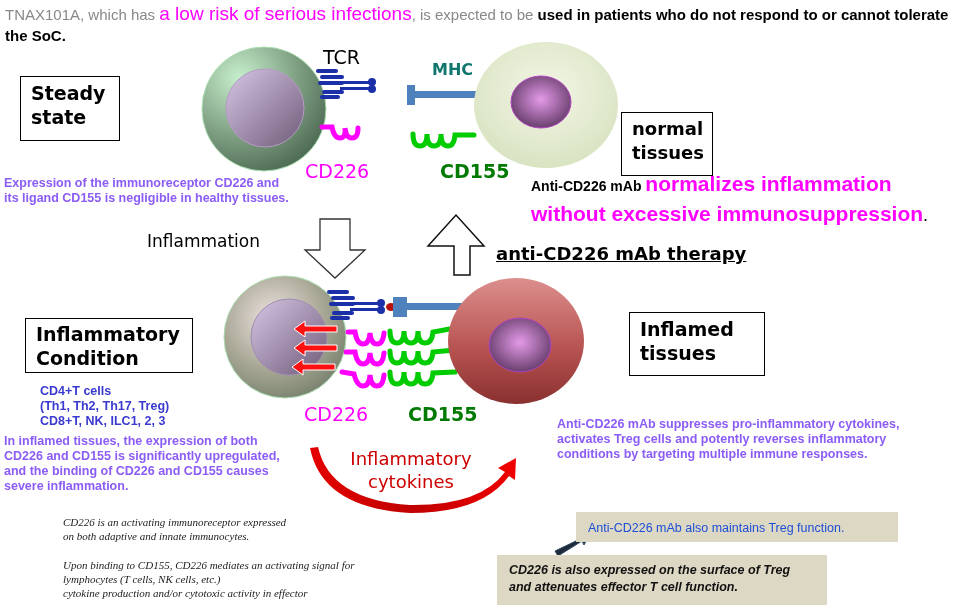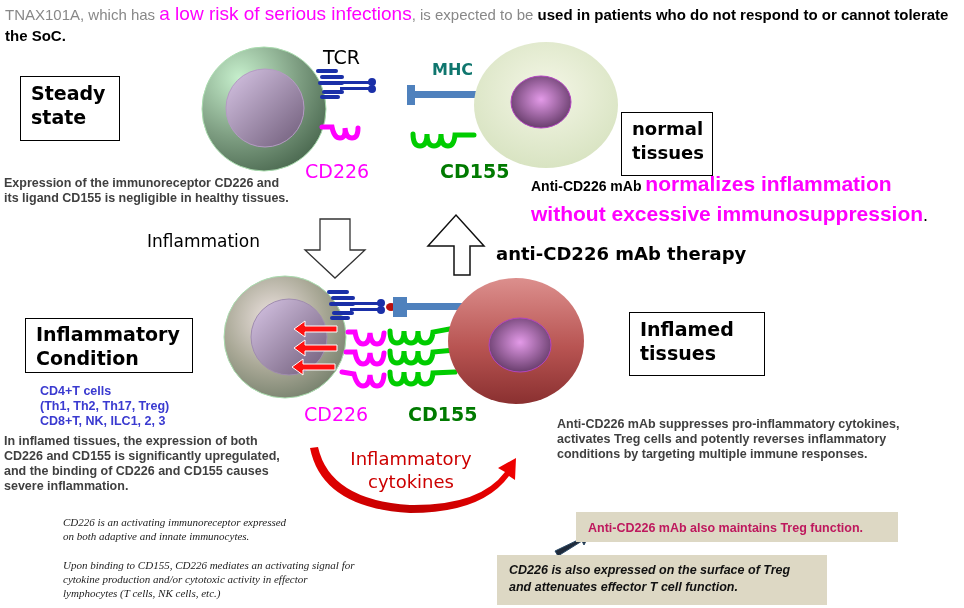--- a/index.html
+++ b/index.html
@@ -4,21 +4,21 @@
 <style>
   html, body { margin:0; padding:0; background:#ffffff; }
   body { width:964px; height:608px; position:relative; overflow:hidden; font-family:"Liberation Sans", sans-serif; color:#000; }
   .abs { position:absolute; }
   .top-line { left:5px; top:3px; font-size:15px; line-height:21px; width:950px; }
   .top-line .gray { color:#888; font-family:"Liberation Sans", sans-serif; font-stretch:condensed; }
   .top-line .pink { color:#ff00ff; font-weight:normal; font-size:19px; }
   .top-line .bold { font-weight:bold; color:#000; }
   .comic { font-family:"DejaVu Sans", sans-serif; }
   .box { position:absolute; border:1.5px solid #000; background:#fff; font-family:"DejaVu Sans", sans-serif; font-weight:bold; font-size:19px; line-height:24px; padding:4px 10px; box-sizing:border-box; }
-  .desc { font-size:12.5px; line-height:15px; font-weight:bold; color:#404040; }
+  .desc { font-size:12.5px; line-height:15px; font-weight:bold; color:#8b5cf6; }
   .celllist { color:#3a3ad0; font-weight:bold; font-size:12.5px; line-height:15px; }
   .italic-note { font-style:italic; font-size:11px; line-height:14px; color:#222;font-family:Liberation Serif, serif; }
   .callout { position:absolute; background:#ddd8c4; box-sizing:border-box; }
   .magenta-big { color:#ff00ff; font-weight:bold; font-size:21px; }
   svg { position:absolute; left:0; top:0; }
 </style>
 </head>
 <body>
 
 <div class="abs top-line">
@@ -161,21 +161,21 @@
   <div>Expression of the immunoreceptor CD226 and</div>
   <div>its ligand CD155 is negligible in healthy tissues.</div>
 </div>
 
 <div class="abs" style="left:531px; top:170px; line-height:27px;">
   <div><span style="font-weight:bold; font-size:14px;">Anti-CD226 mAb </span><span class="magenta-big">normalizes inflammation</span></div>
   <div><span class="magenta-big">without excessive immunosuppression</span><span style="font-size:18px;">.</span></div>
 </div>
 
 <div class="abs comic" style="left:147px; top:231px; font-size:17px;">Inflammation</div>
-<div class="abs comic" style="left:496px; top:243px; font-size:18px; font-weight:bold;">anti-CD226 mAb therapy</div>
+<div class="abs comic" style="left:496px; top:243px; font-size:18px; font-weight:bold;text-decoration:underline;">anti-CD226 mAb therapy</div>
 
 <div class="box" style="left:25px; top:318px; width:168px; height:55px; padding-top:3px;">
   <div>Inflammatory</div>
   <div>Condition</div>
 </div>
 <div class="abs celllist" style="left:40px; top:384px;">
   <div>CD4+T cells</div>
   <div>(Th1, Th2, Th17, Treg)</div>
   <div>CD8+T, NK, ILC1, 2, 3</div>
 </div>
@@ -200,23 +200,23 @@
   <div>activates Treg cells and potently reverses inflammatory</div>
   <div>conditions by targeting multiple immune responses.</div>
 </div>
 
 <div class="abs italic-note" style="left:63px; top:515px;">
   <div>CD226 is an activating immunoreceptor expressed</div>
   <div>on both adaptive and innate immunocytes.</div>
 </div>
 <div class="abs italic-note" style="left:63px; top:558px;">
   <div>Upon binding to CD155, CD226 mediates an activating signal for</div>
+  <div>lymphocytes (T cells, NK cells, etc.)</div>
   <div>cytokine production and/or cytotoxic activity in effector</div>
-  <div>lymphocytes (T cells, NK cells, etc.)</div>
 </div>
 
 <div class="callout" style="left:576px; top:512px; width:322px; height:30px; padding:6px 0 0 12px;">
-  <span style="color:#be185d; font-weight:bold; font-size:12.5px;text-align:right;">Anti-CD226 mAb also maintains Treg function.</span>
+  <span style="color:#1d4ed8; font-weight:normal; font-size:12.5px;text-align:right;">Anti-CD226 mAb also maintains Treg function.</span>
 </div>
 <div class="callout" style="left:497px; top:555px; width:330px; height:50px; padding:7px 4px 0 12px; font-style:italic; font-weight:bold; font-size:12.5px; line-height:17px; color:#111;">
   <div>CD226 is also expressed on the surface of Treg</div>
   <div>and attenuates effector T cell function.</div>
 </div>
 
 </body></html>

